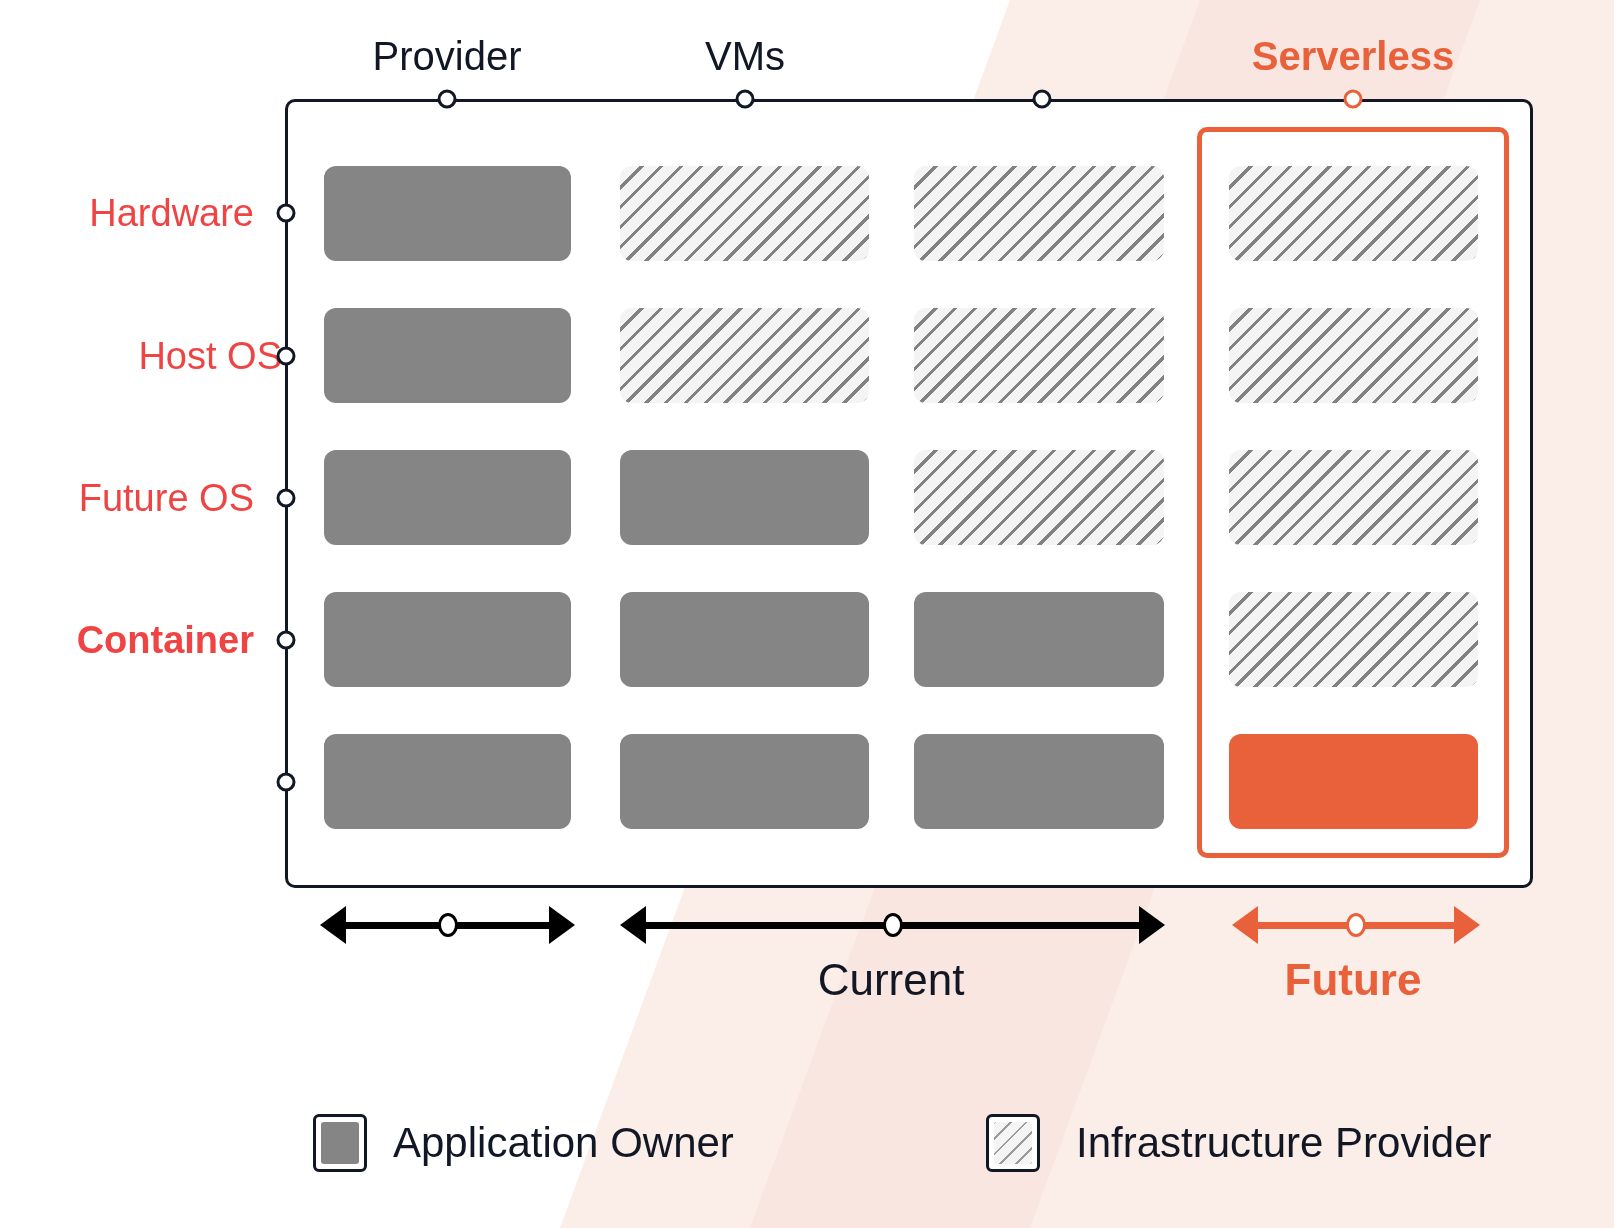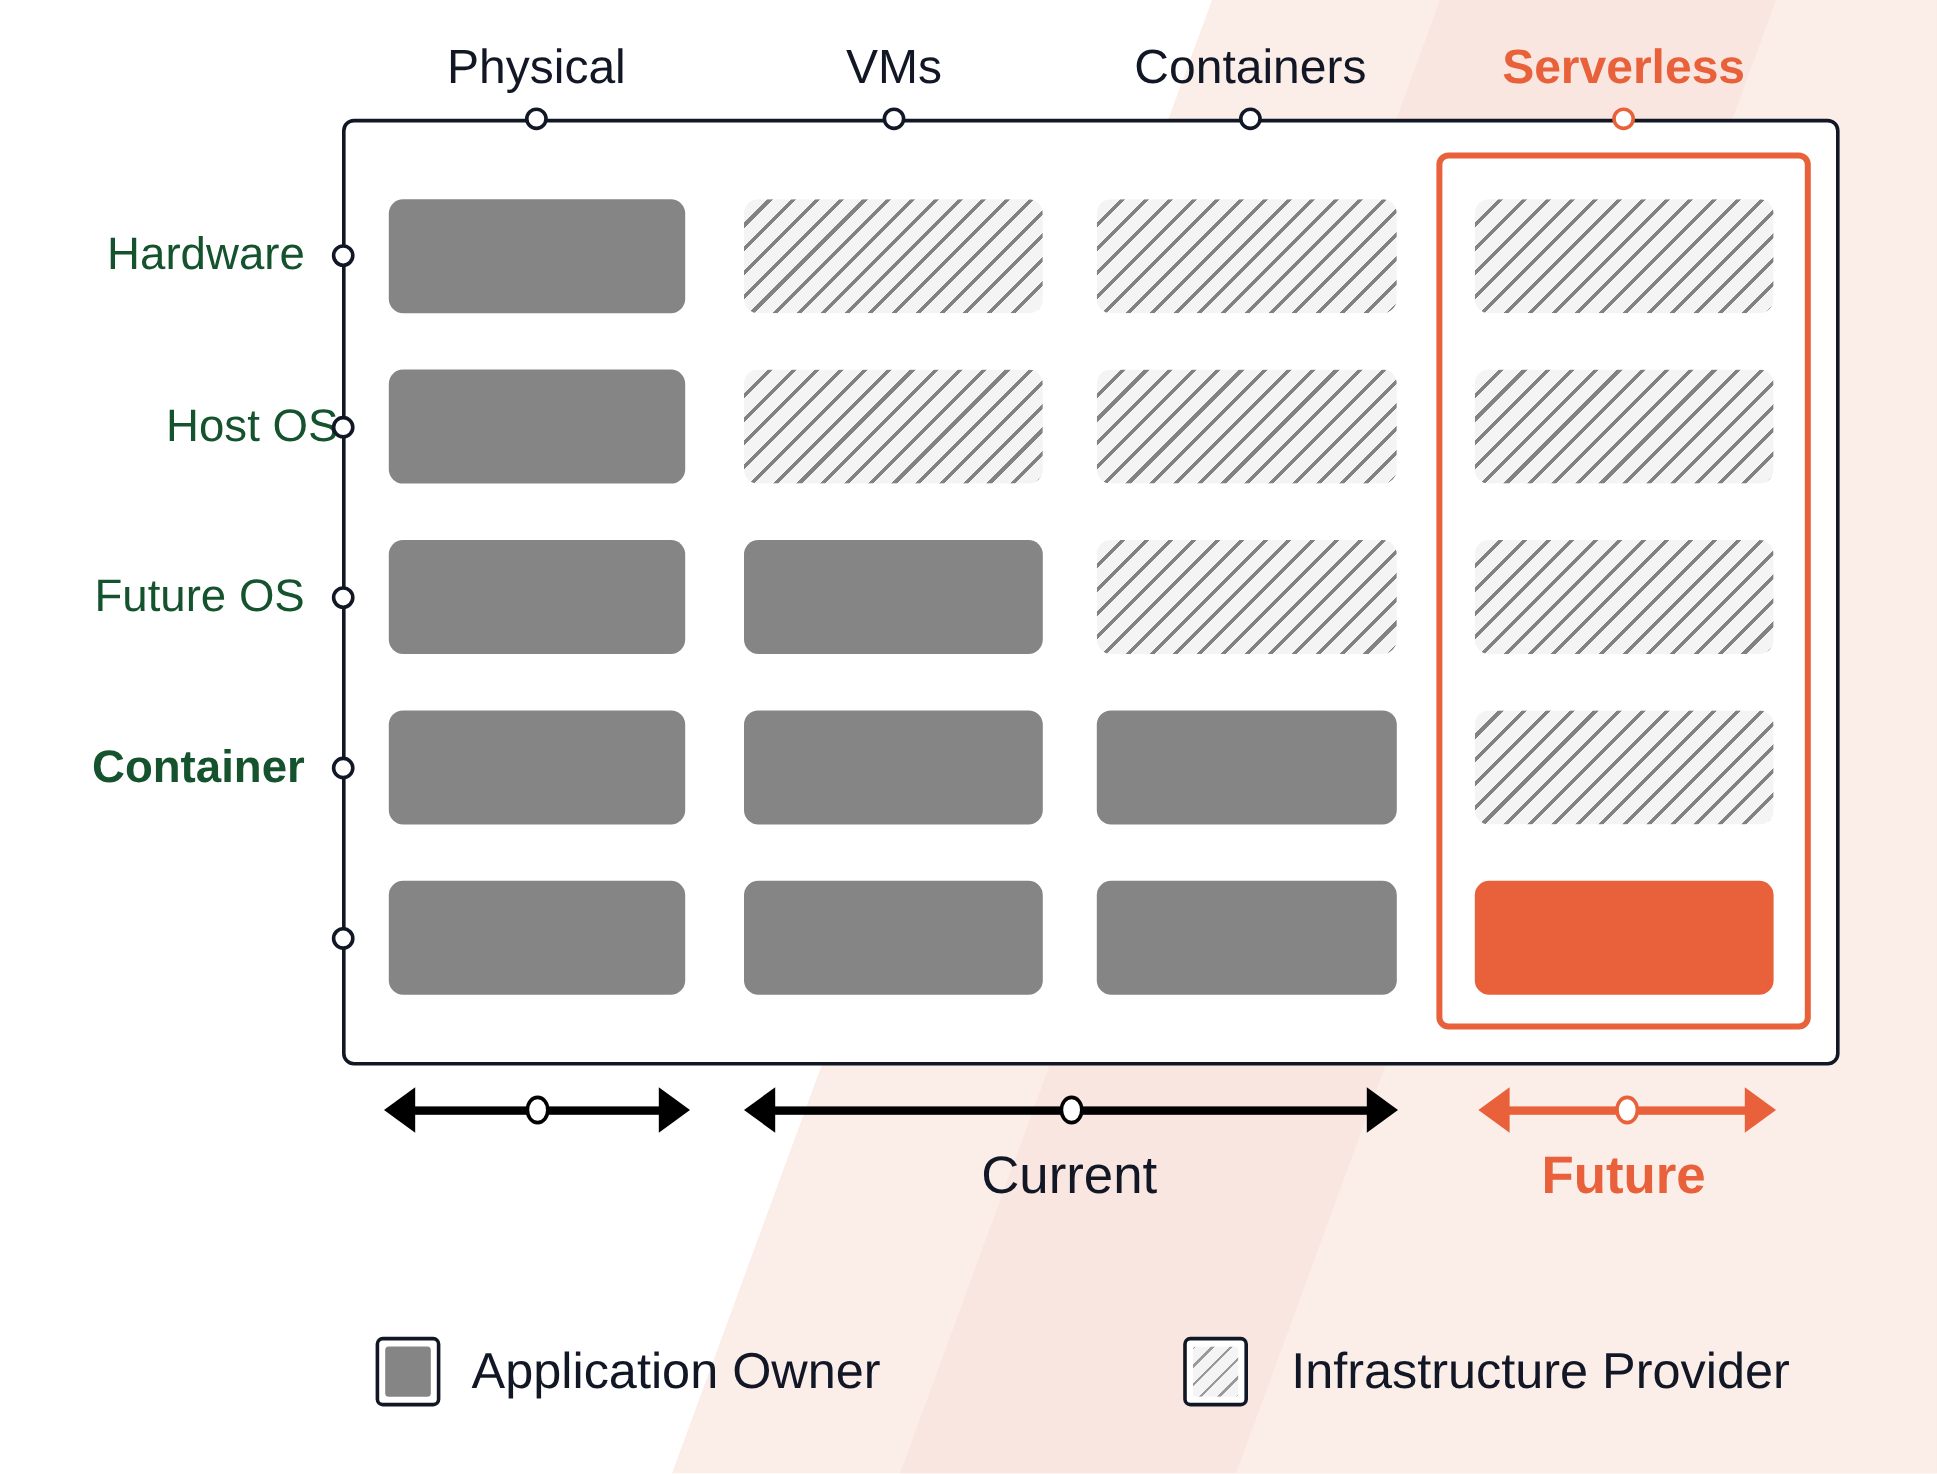--- a/index.html
+++ b/index.html
@@ -45,21 +45,21 @@
   .col-header.accent {
     color: #E8613A;
     font-weight: bold;
   }
 
   
   .row-label {
     position: absolute;
     right: 1350px; 
     font-size: 38px;
-    color: #14532d;
+    color: #ef4444;
     white-space: nowrap;
     text-align: right;
     transform: translateY(-50%);
   }
 
   
   #main-box {
     position: absolute;
     left: 285px;
     top: 99px;
@@ -206,23 +206,22 @@
 <body>
 
 <svg id="bg-layer" width="1614" height="1228" viewBox="0 0 1614 1228">
   <polygon points="1010,0 1614,0 1614,1228 560,1228" fill="#FBEDE8"></polygon>
   <polygon points="1200,0 1614,0 1614,1228 750,1228" fill="#F9E6E0"></polygon>
   <polygon points="1480,0 1614,0 1614,1228 1030,1228" fill="#FBEDE8"></polygon>
 </svg>
 
 <div id="stage">
 
-  <div class="col-header" style="left:447px; width:400px; margin-left:0;">Physical</div>
+  <div class="col-header" style="left:447px; width:400px; margin-left:0;">Provider</div>
   <div class="col-header" style="left:745px; width:400px;">VMs</div>
-  <div class="col-header" style="left:1042px; width:400px;">Containers</div>
   <div class="col-header accent" style="left:1353px; width:400px;">Serverless</div>
 
   <div class="row-label" style="left:0px; width:254px; top:213px;">Hardware</div>
   <div class="row-label" style="left:0px; width:254px; top:356px;padding-left:28px;">Host OS</div>
   <div class="row-label" style="left:0px; width:254px; top:498px;">Future OS</div>
   <div class="row-label" style="left:0px; width:254px; top:640px;font-weight:bold;">Container</div>
 
   <div id="main-box"></div>
 
   <div id="serverless-highlight"></div>

